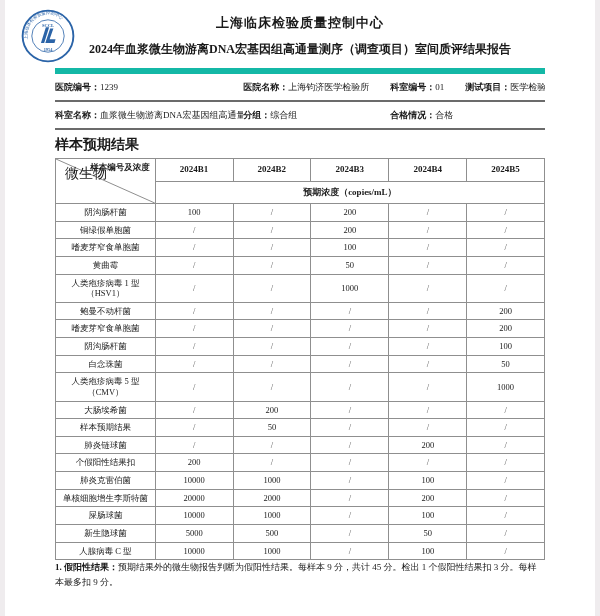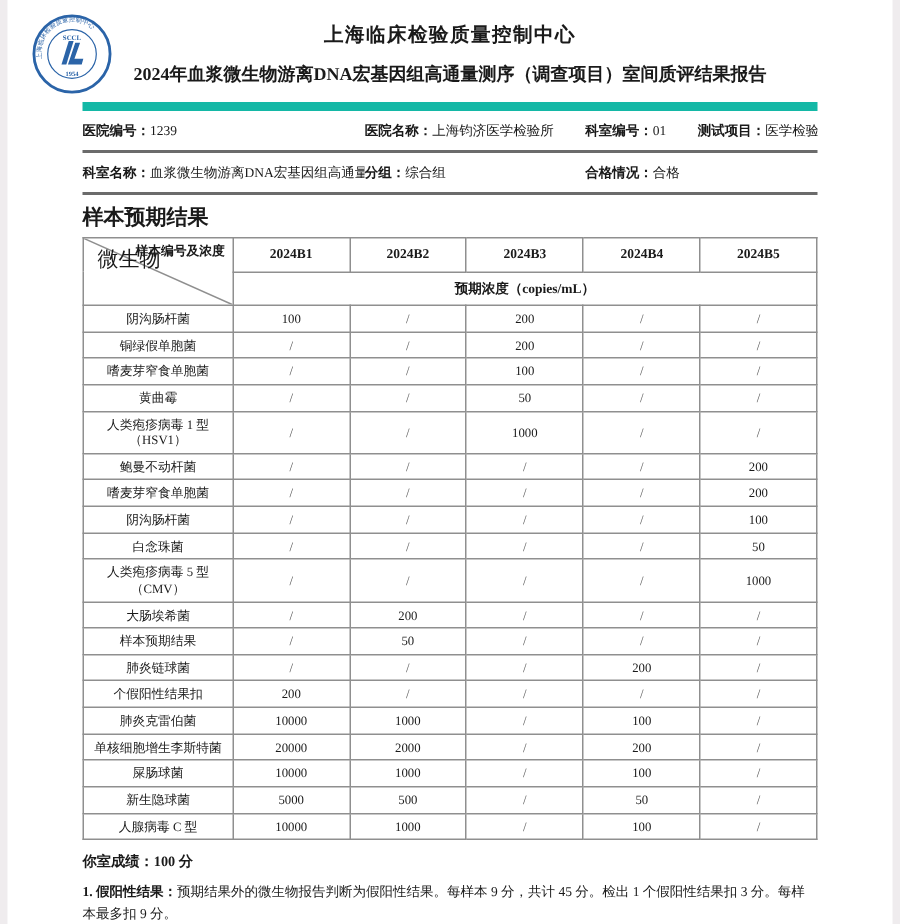--- a/index.html
+++ b/index.html
@@ -270,19 +270,18 @@
             <td class="microbe">人腺病毒 C 型</td>
             <td>10000</td>
             <td>1000</td>
             <td class="slash">/</td>
             <td>100</td>
             <td class="slash">/</td>
           </tr>
         </tbody>
     </table>
 
-    <p class="score-line"><span>你室成绩：</span><span>100 分</span></p>
 
     <div id="eval-list">
         <p class="eval-item"><span class="eval-label">1. 假阳性结果：</span><span>预期结果外的微生物报告判断为假阳性结果。每样本 9 分，共计 45 分。检出 1 个假阳性结果扣 3 分。每样本最多扣 9 分。</span></p>
       </div>
   </div>
 </div>
 
 </body></html>

